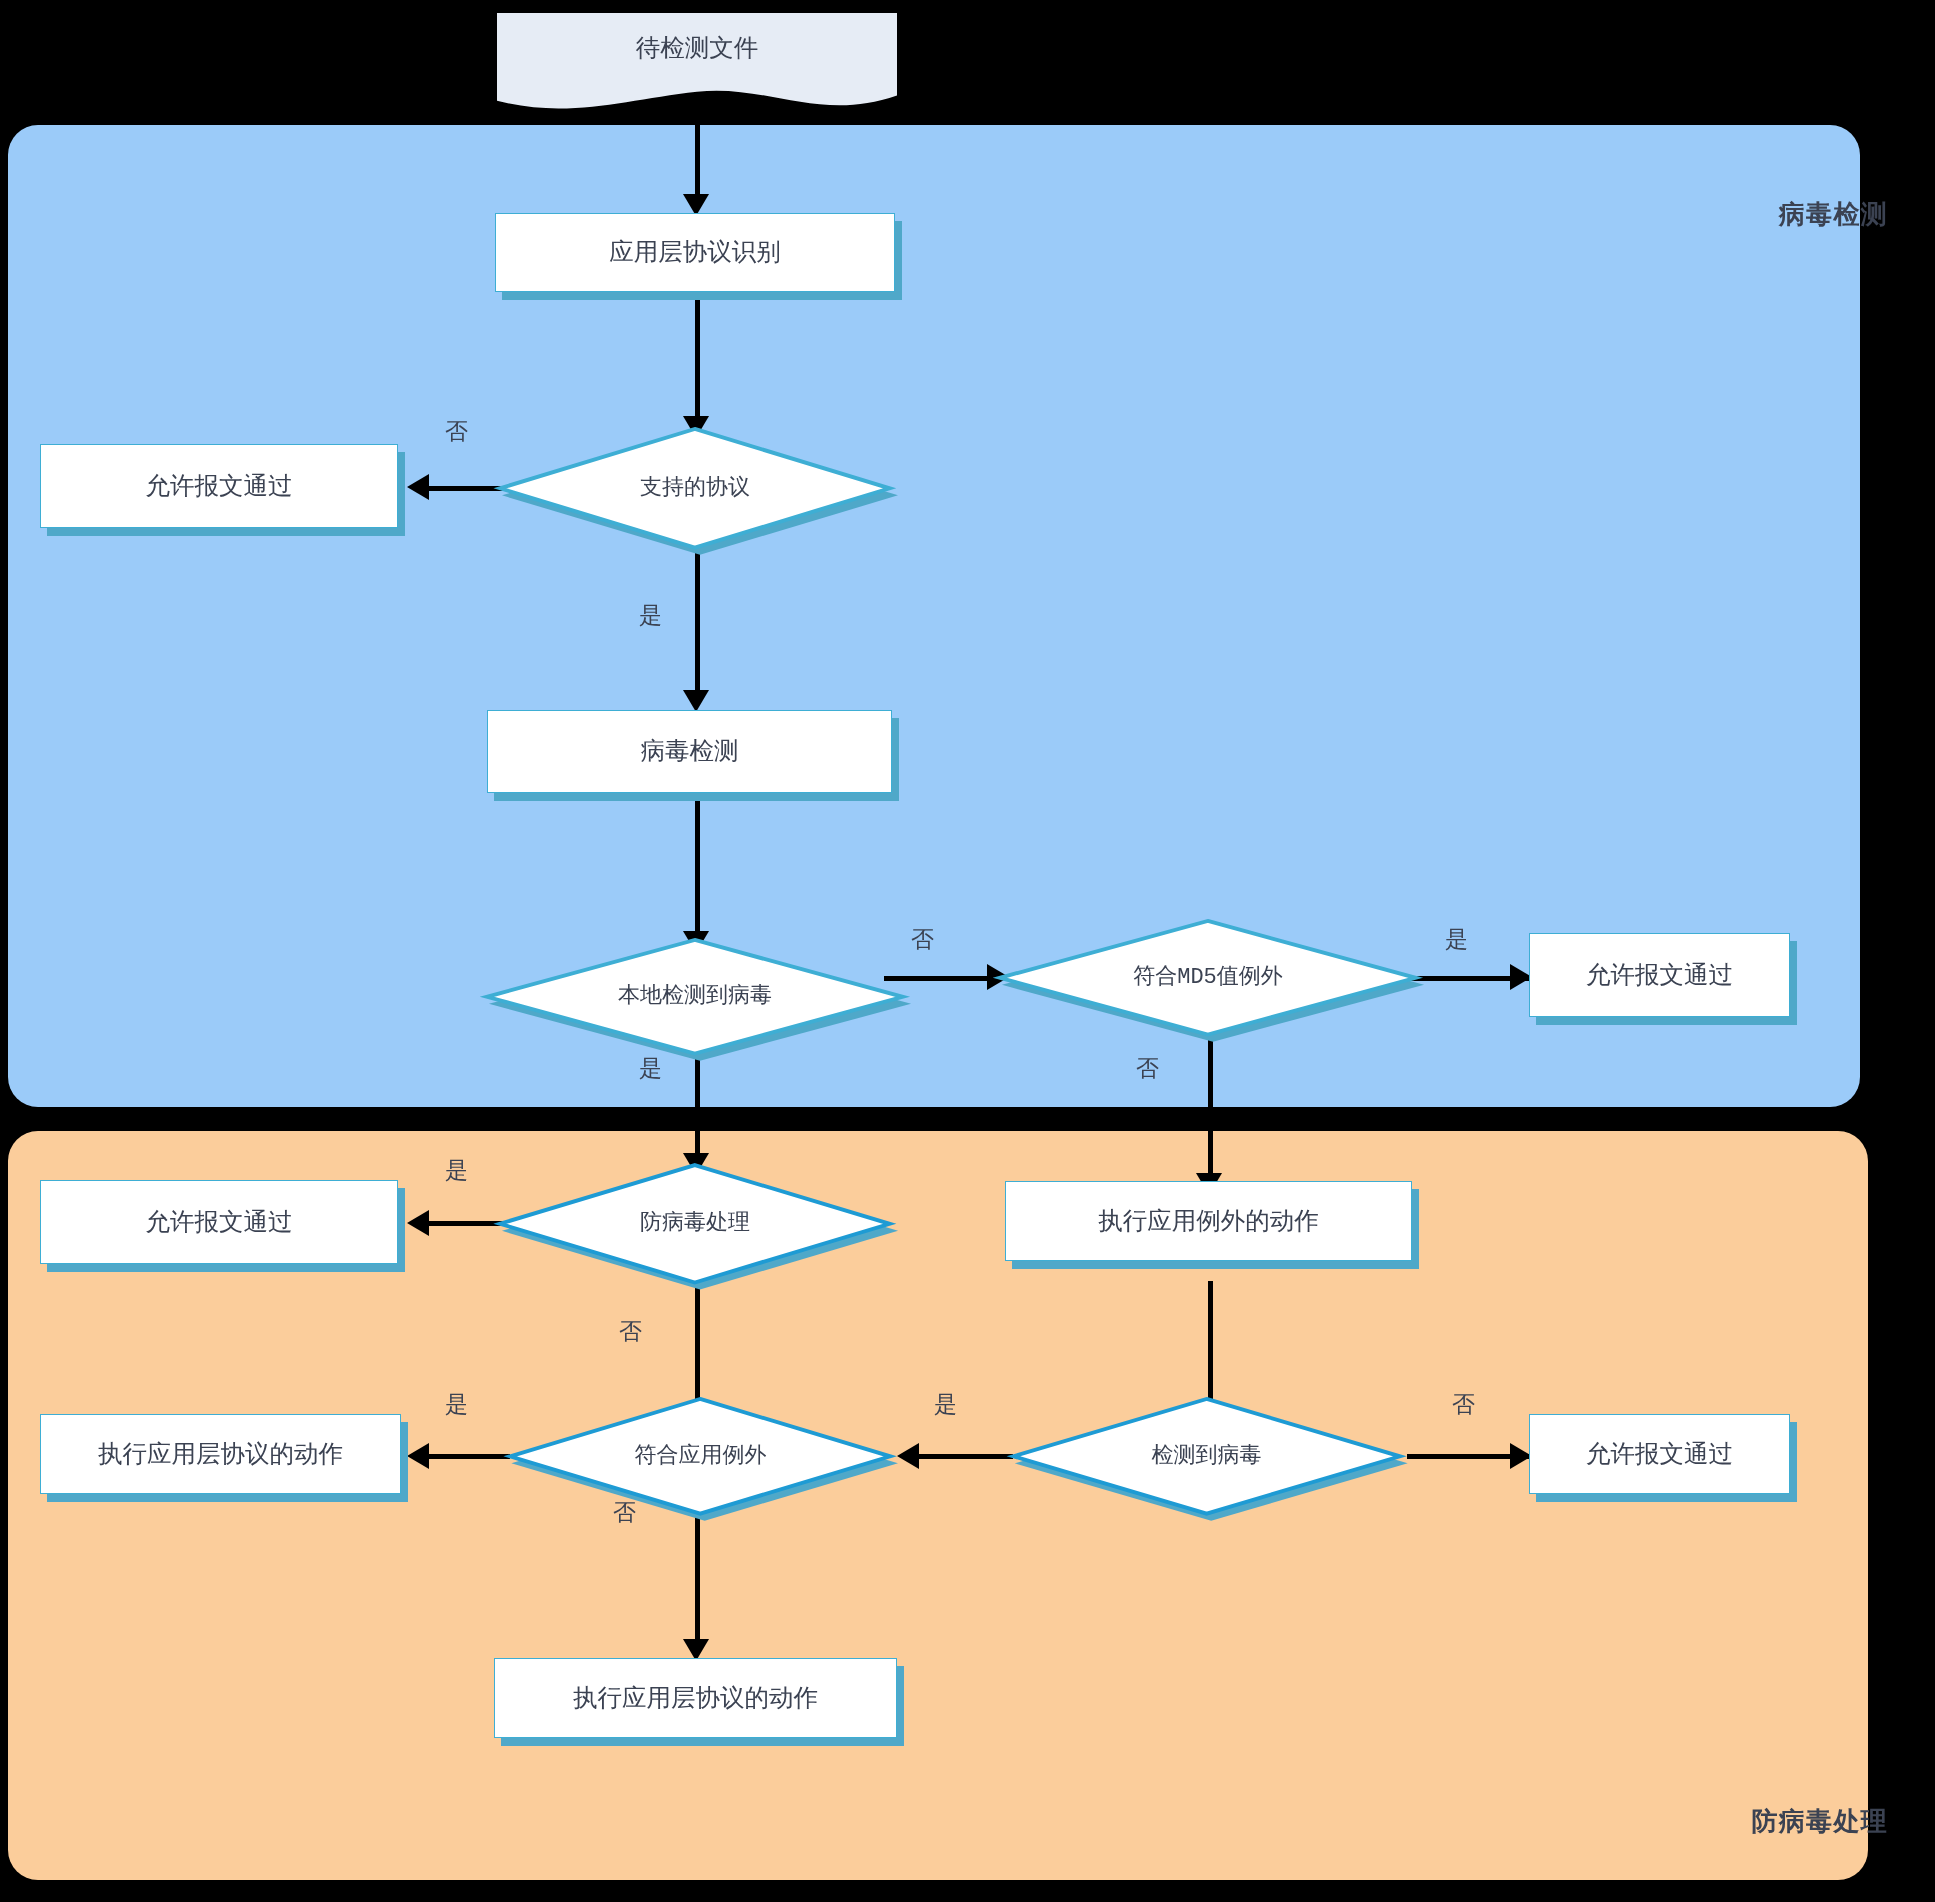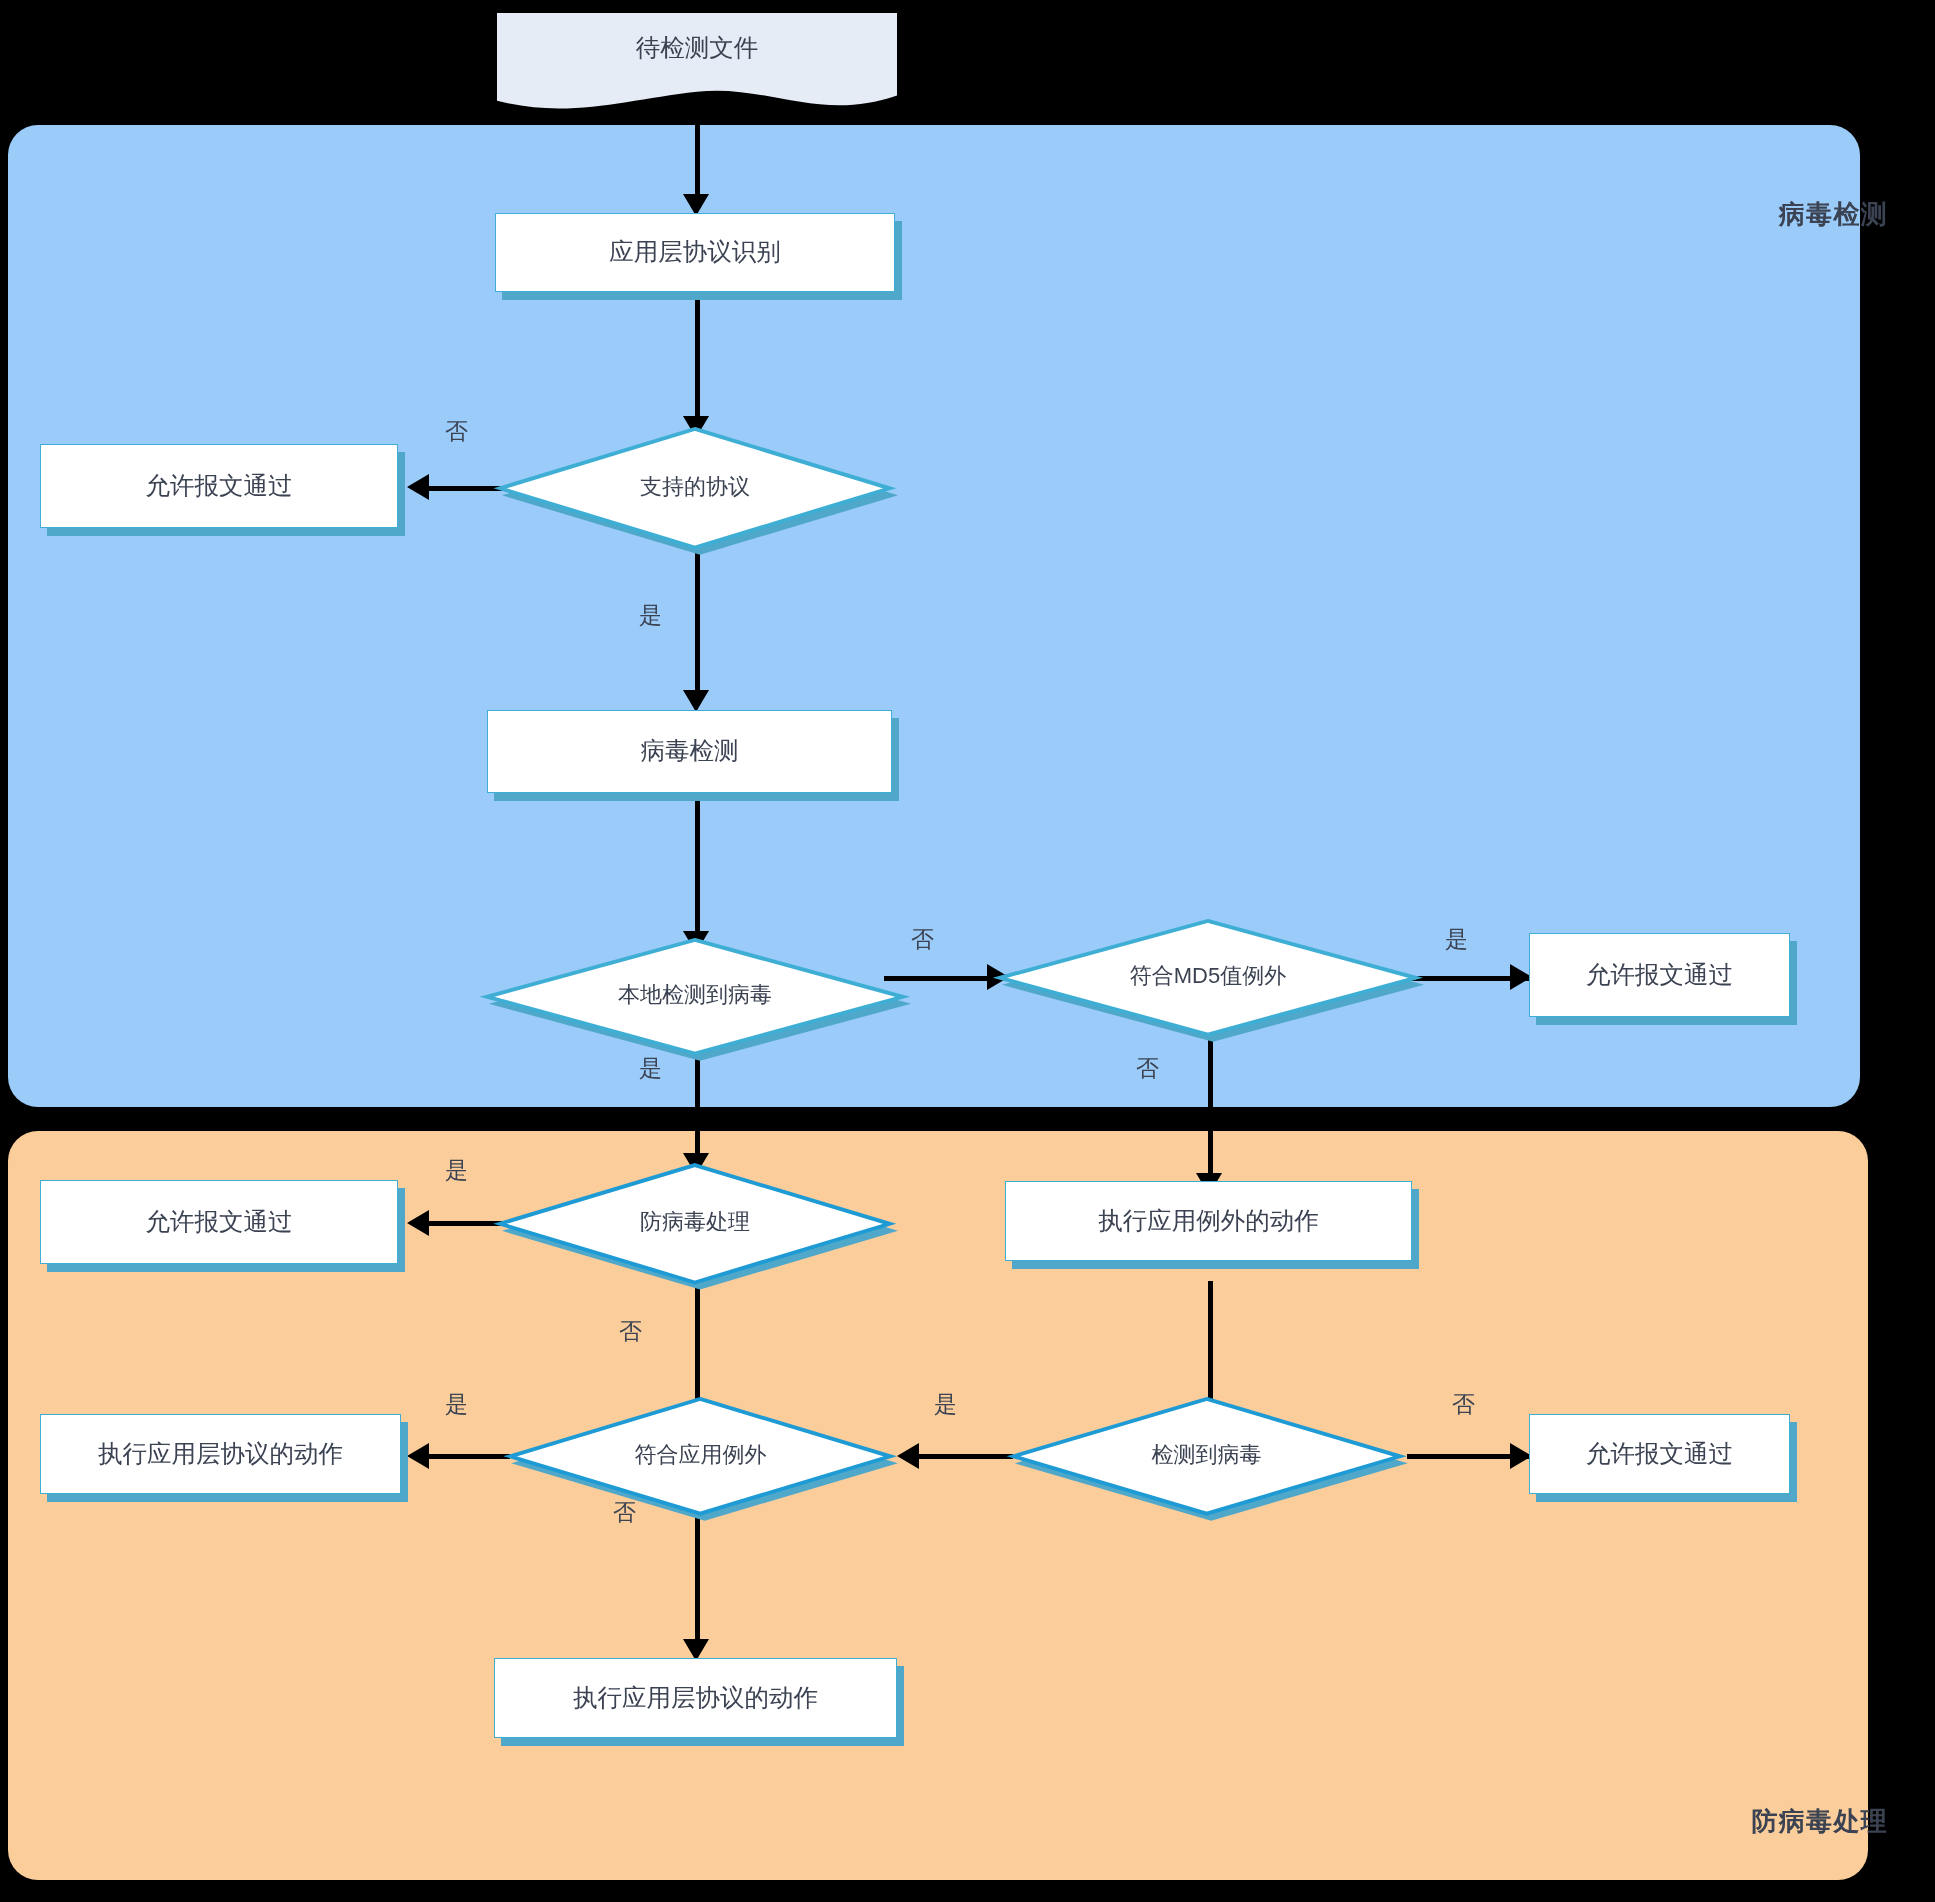--- a/index.html
+++ b/index.html
@@ -182,21 +182,21 @@
       <polygon points="322,3 644,91 322,179 0,91" fill="#FFFFFF" stroke="#3EAED4" stroke-width="6"></polygon>
     </svg>
     <div class="d-label" style="width:416px;height:114px;">本地检测到病毒</div>
   </div>
 
   <div class="diamond" style="left:1000px;top:919px;width:416px;height:114px;">
     <svg width="426" height="124" viewBox="0 0 660 192">
       <polygon points="330,14 657,102 330,190 3,102" fill="#4FA8C9"></polygon>
       <polygon points="322,3 644,91 322,179 0,91" fill="#FFFFFF" stroke="#3EAED4" stroke-width="6"></polygon>
     </svg>
-    <div class="d-label" style="width:416px;height:114px;">符合MD5值例外</div>
+    <div class="d-label" style="width:416px;height:114px;font-family:Liberation Mono, monospace;">符合MD5值例外</div>
   </div>
 
   <div class="node" style="left:1529px;top:933px;width:261px;height:84px;">
     <div class="box-shadow-layer"></div>
     <div class="box-face">
       <span>允许报文通过</span>
     </div>
   </div>
 
   <div class="diamond" style="left:500px;top:1163px;width:390px;height:117px;">

